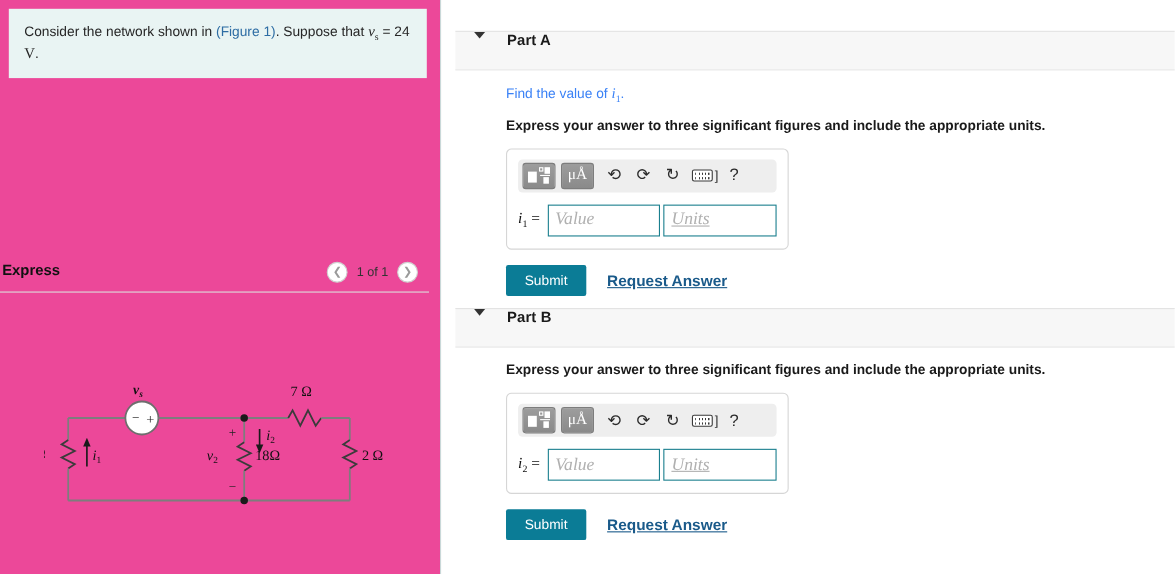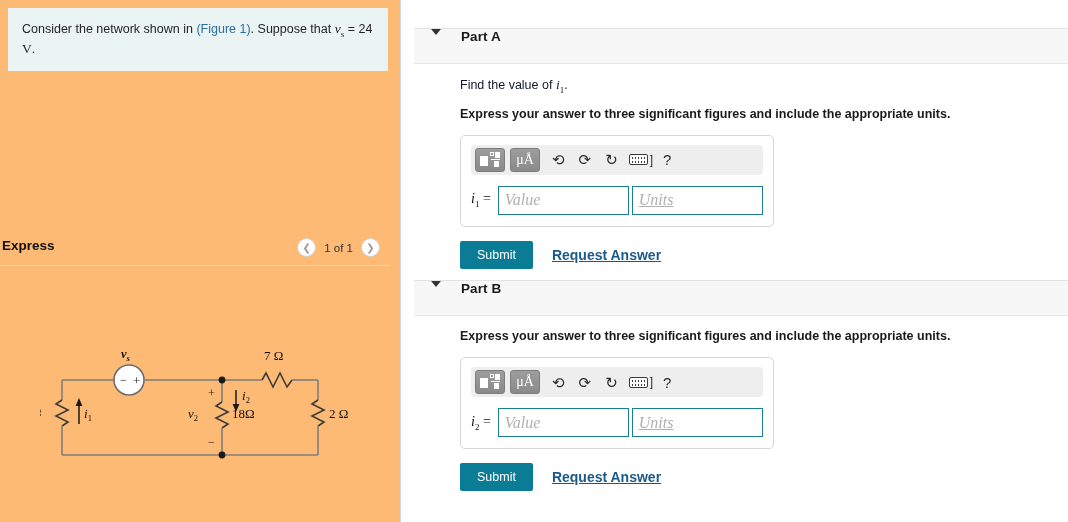--- a/index.html
+++ b/index.html
@@ -8,21 +8,21 @@
     width: 1068px; height: 522px;
     background: #ffffff;
     font-family: "Liberation Sans", sans-serif;
     overflow: hidden;
   }
   .page { position: relative; width: 1068px; height: 522px; background:#fff; }
 
   
   .left-panel {
     position: absolute; left: 0; top: 0; width: 400px; height: 522px;
-    background: #fdba74;
+    background: #ec4899;
   }
   .divider-vert {
     position: absolute; left: 400px; top: 0; width: 1px; height: 522px;
     background: #c9d8d8;
   }
   .problem-box {
     position: absolute; left: 8px; top: 8px; width: 380px;
     background: #e9f4f3;
     padding: 12px 14px 13px 14px;
     font-size: 12.5px;
@@ -64,26 +64,26 @@
     display: flex; align-items: flex-start;
   }
   .caret {
     width: 0; height: 0; margin-left: 17px; margin-right: 20px;
     border-left: 5px solid transparent; border-right: 5px solid transparent;
     border-top: 6px solid #333; cursor: pointer;
   }
   .part-title { font-size: 13.5px; font-weight: bold; color: #1a1a1a; letter-spacing: .1px; }
 
   .part-body { padding-left: 46px; padding-top: 13px; }
-  .prompt { font-size: 12.5px; color: #0f172a; margin: 0 0 12px 0; }
+  .prompt { font-size: 12.5px; color: #3b82f6; margin: 0 0 12px 0; }
   .instruct { font-size: 12.5px; color: #1a1a1a; font-weight: bold; margin: 0 0 14px 0; }
 
   .answer-box {
     border: 1px solid #d6d6d6; border-radius: 5px;
-    width: 314px; padding: 9px 10px 11px 10px;
+    width: 257px; padding: 9px 10px 11px 10px;
     background: #fff;
   }
   .mq-toolbar {
     background: #eeeeee; border-radius: 4px;
     height: 30px; display: flex; align-items: center;
     padding: 0 8px 0 4px; gap: 0px;
   }
   .tb-btn {
     width: 30px; height: 24px; border-radius: 3px;
     background: linear-gradient(#9d9d9d, #8a8a8a);

